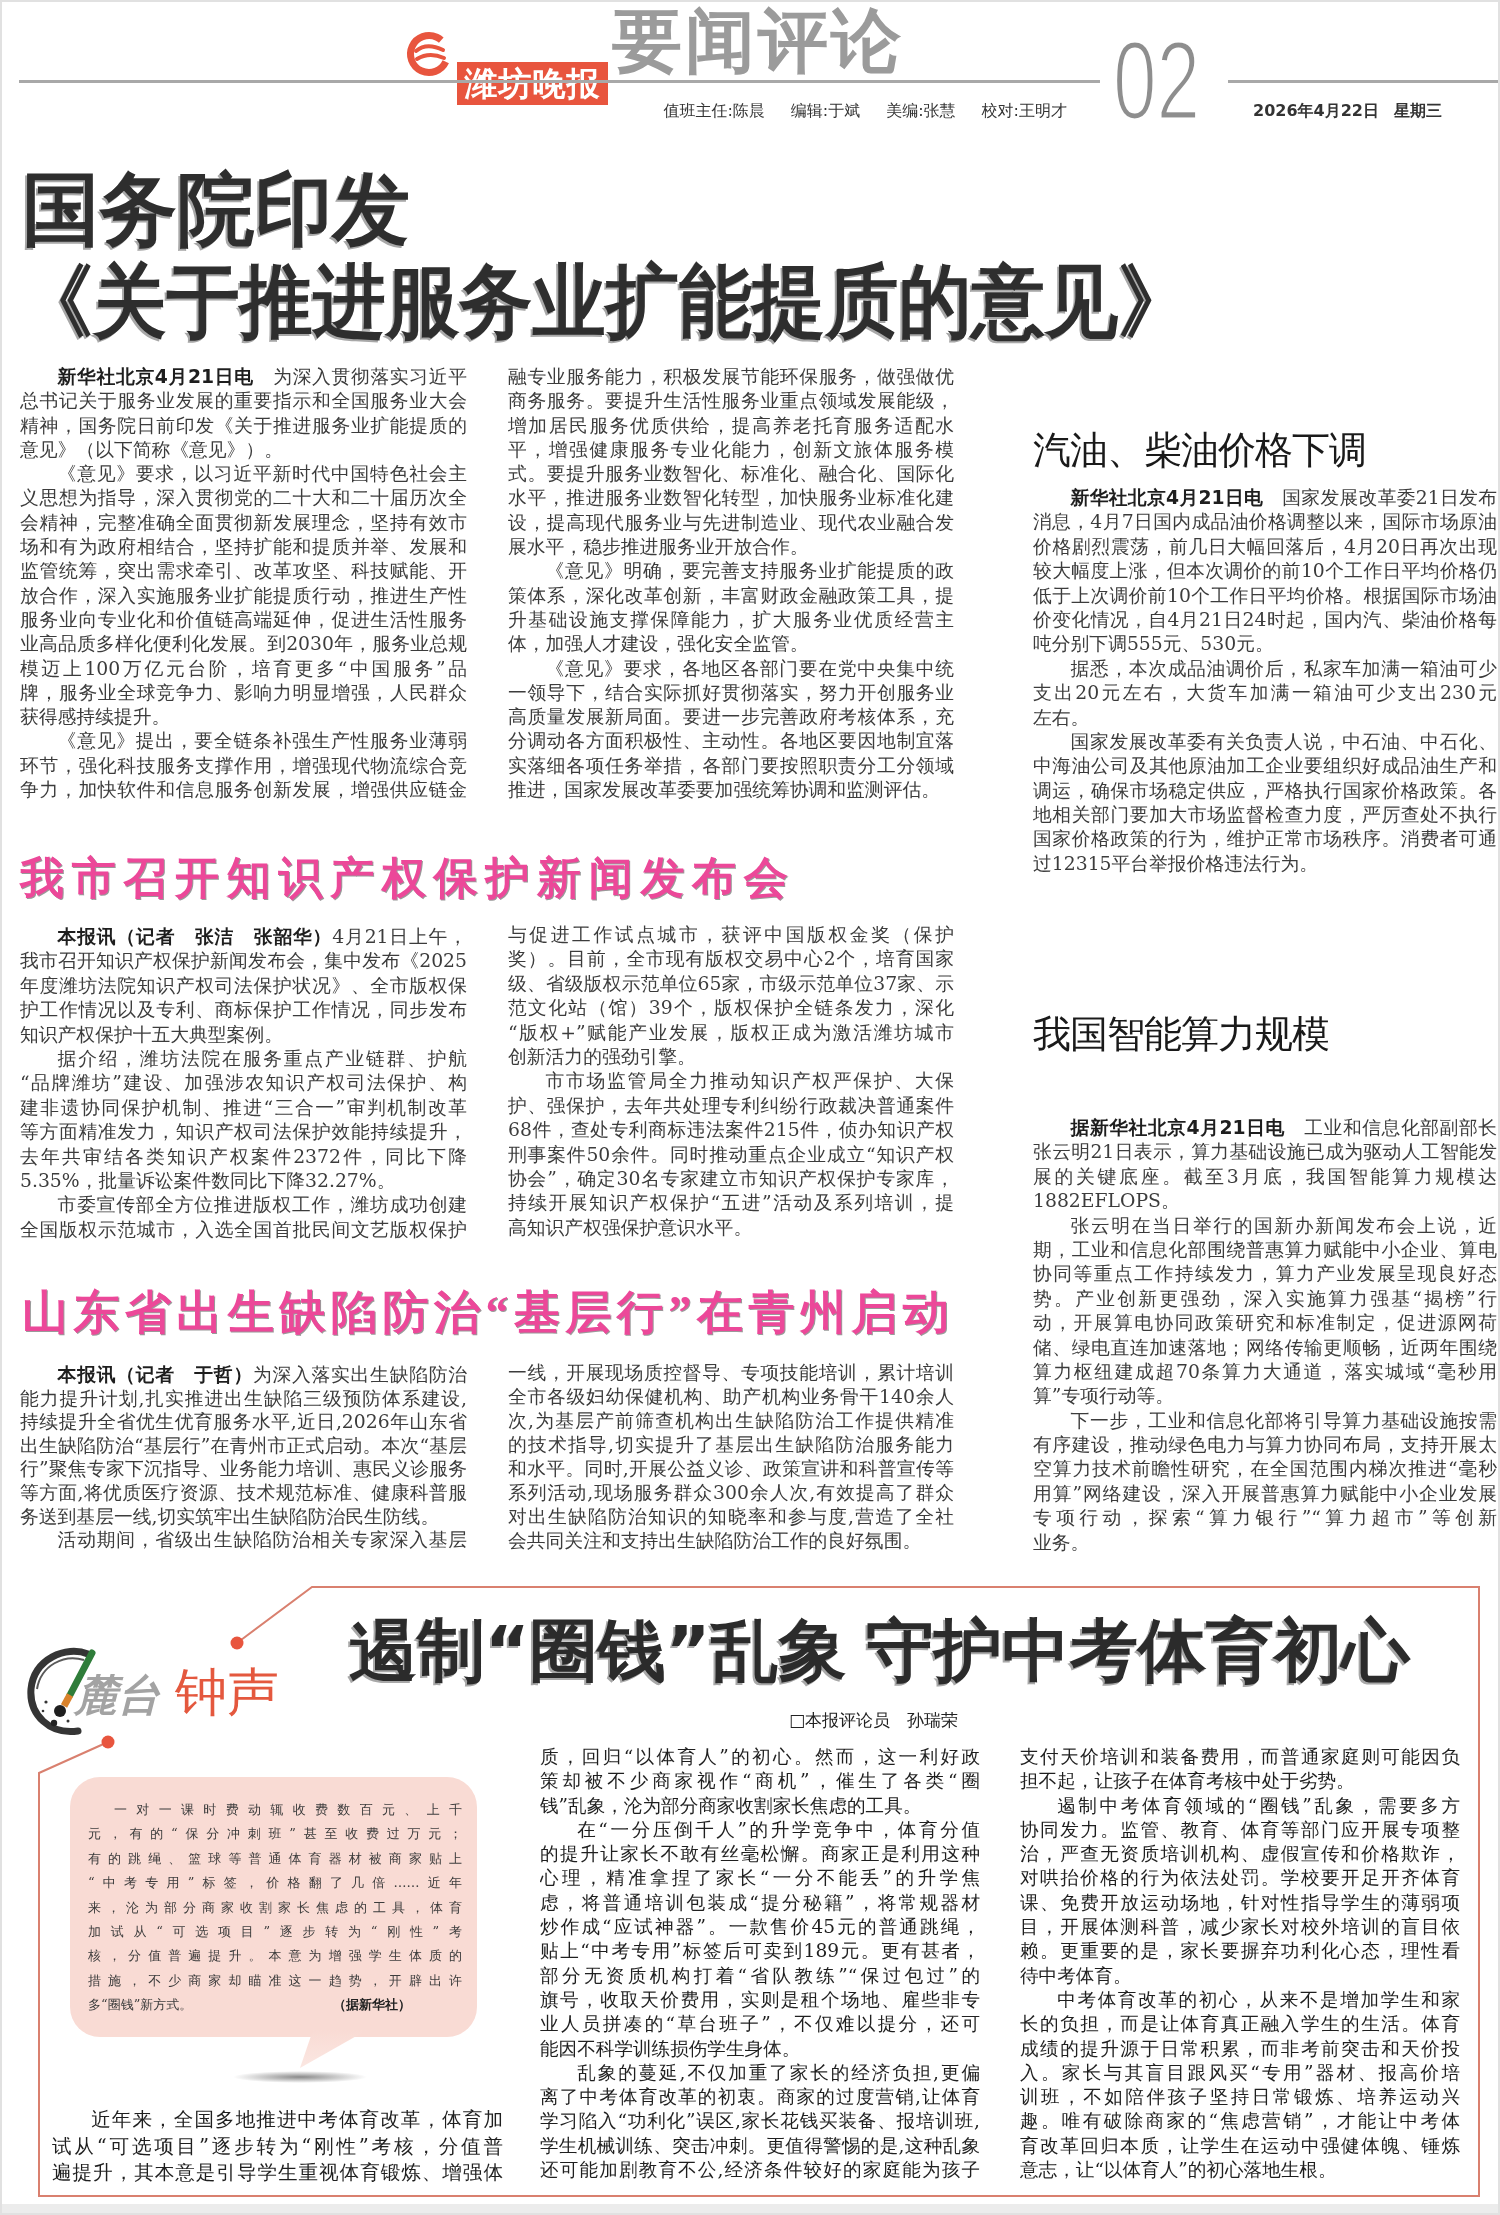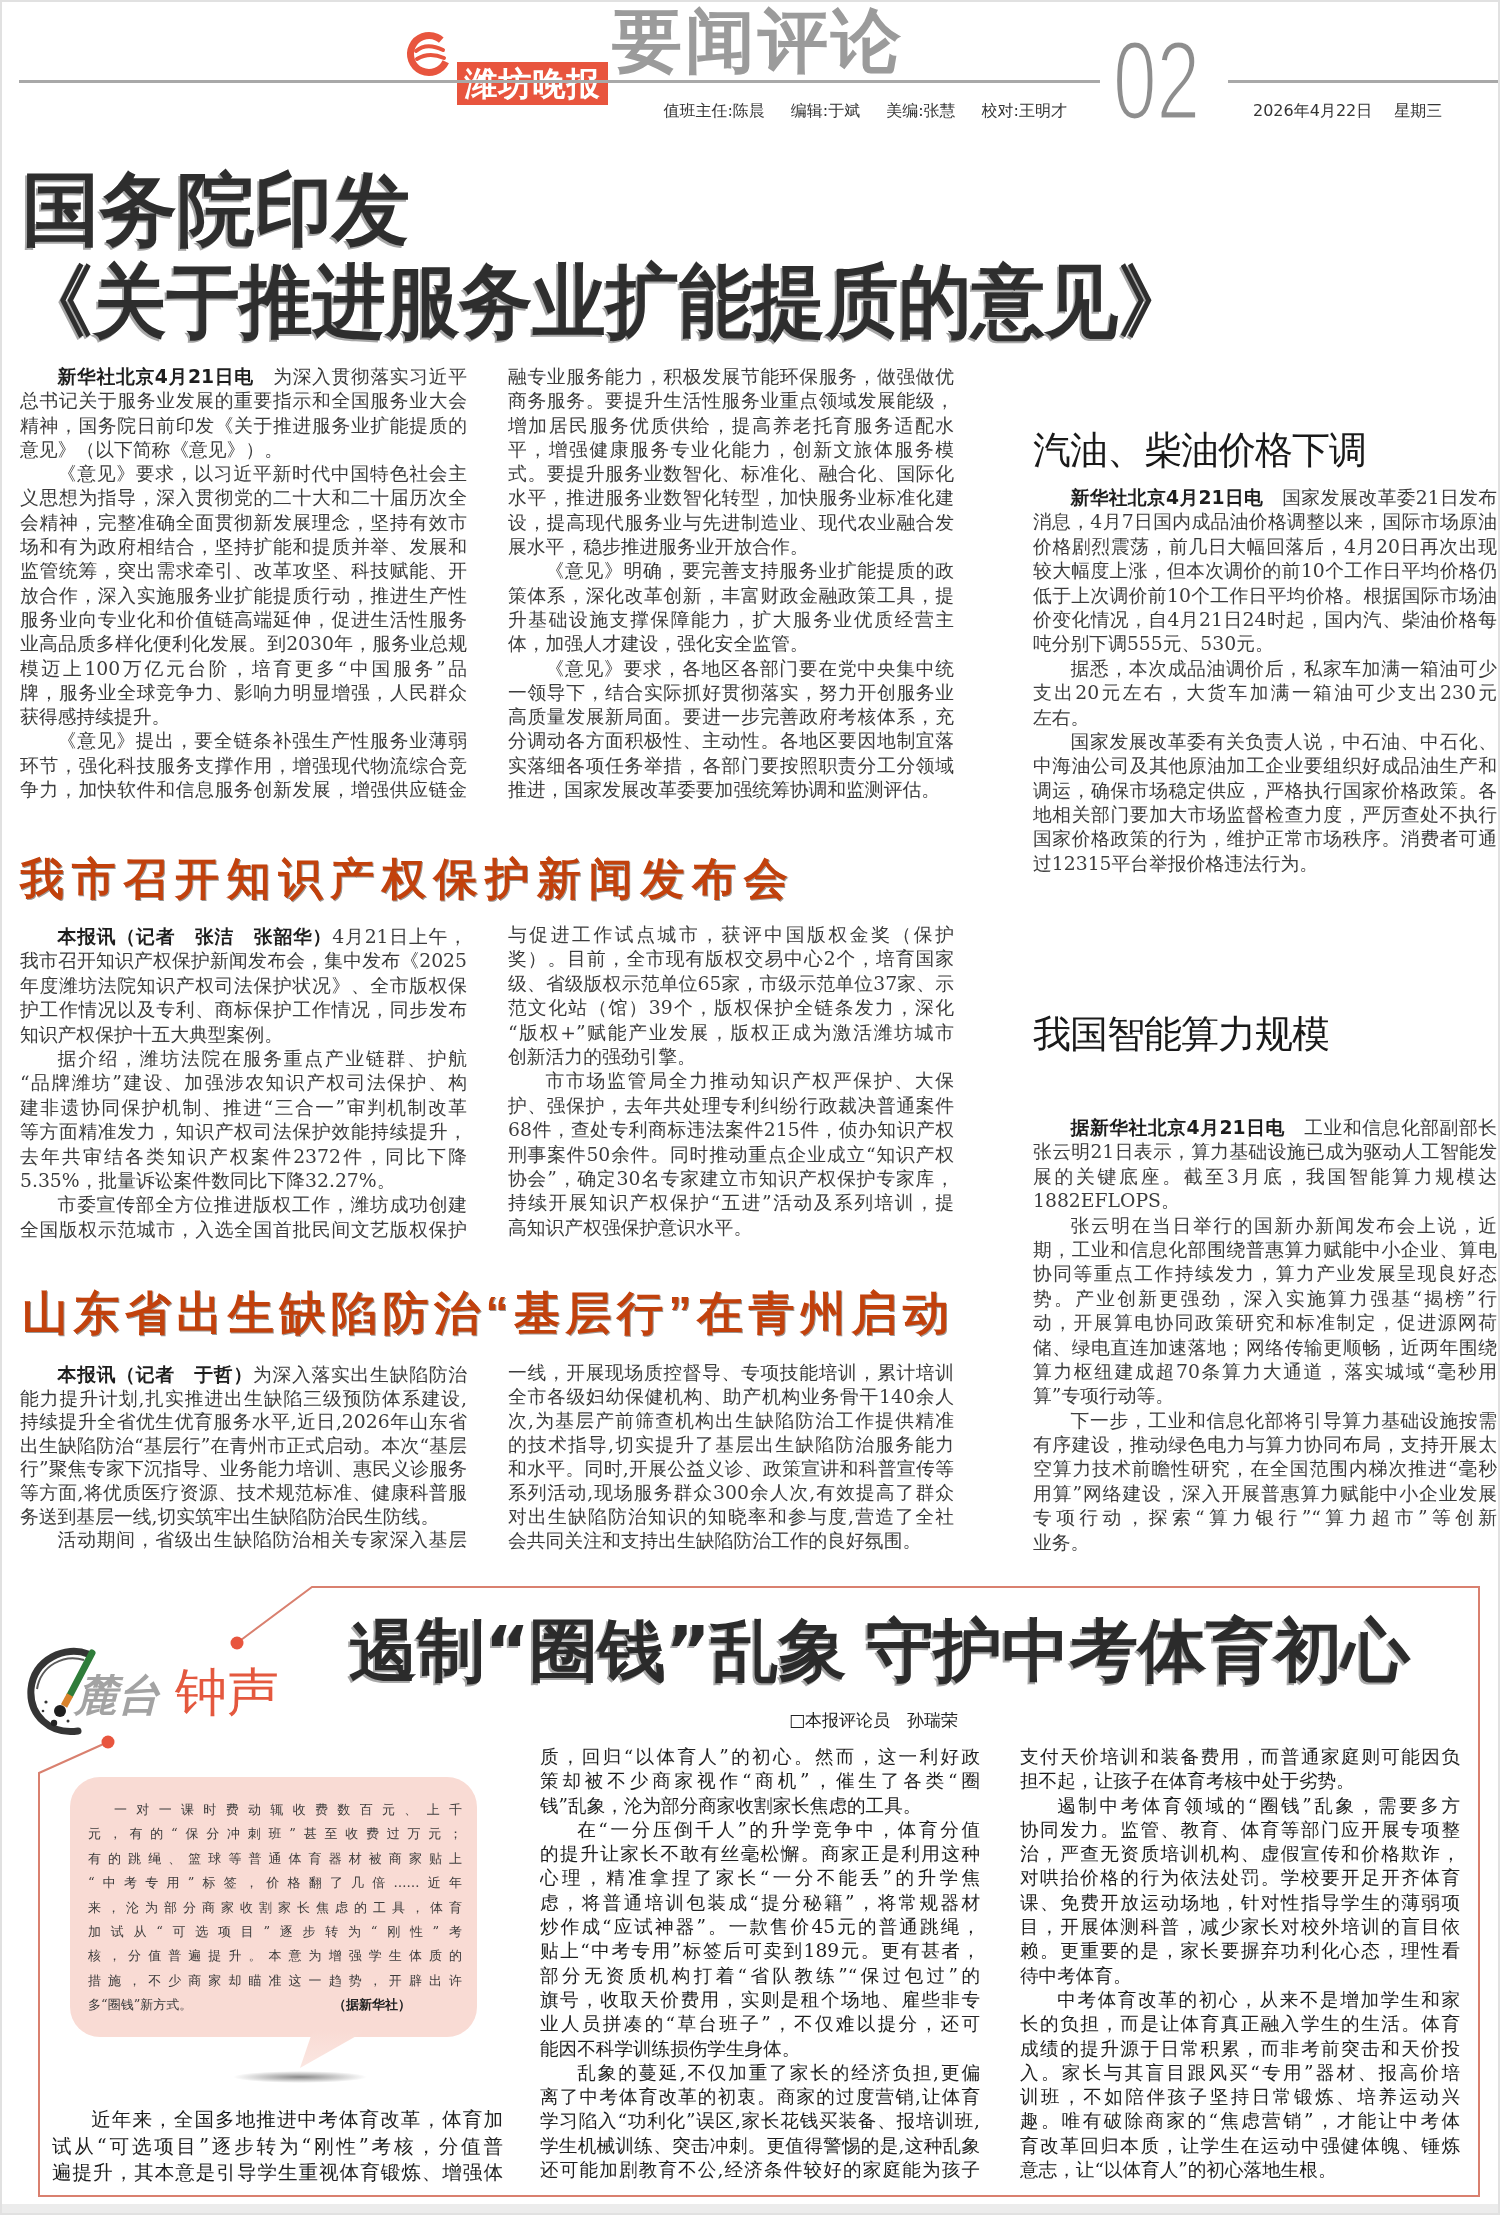--- a/index.html
+++ b/index.html
@@ -8,28 +8,28 @@
   .abs{position:absolute;margin:0;}
   .page-frame{position:absolute;left:0;top:0;width:1500px;height:2215px;box-sizing:border-box;border:2px solid #e1e1e1;pointer-events:none;z-index:5;}
   .page-bottom{position:absolute;left:0;top:2204px;width:1500px;height:11px;background:#ececec;}
 
   
   .logo-box{background:var(--brand);color:#fff;font-family:"DejaVu Sans",sans-serif;font-weight:bold;font-size:33px;line-height:43px;text-align:center;letter-spacing:1px;margin-top:30px;}
   .section-title{font-family:"DejaVu Sans",sans-serif;font-weight:bold;font-size:70px;line-height:70px;color:var(--section);letter-spacing:3px;white-space:nowrap;}
   .hr{height:3px;background:var(--rule);}
   .page-no{font-family:"Liberation Sans",sans-serif;font-size:112px;line-height:112px;color:#8e8e8e;transform:scaleX(.7);transform-origin:left top;-webkit-text-stroke:3px #fff;white-space:nowrap;}
   .staff{display:flex;gap:26px;font-family:"DejaVu Sans",sans-serif;font-size:16px;line-height:20px;color:#333;white-space:nowrap;}
-  .issue-date{display:flex;gap:22px;font-family:"DejaVu Sans",sans-serif;font-size:16px;line-height:20px;color:#333;white-space:nowrap;}
+  .issue-date{display:flex;gap:15px;font-family:"DejaVu Sans",sans-serif;font-size:16px;line-height:20px;color:#333;white-space:nowrap;font-weight:bold;}
 
   
   .headline{font-family:"DejaVu Sans",sans-serif;font-weight:900;font-size:80px;line-height:84px;color:var(--hl);text-shadow:-2px 2px 0 #a8a8a8;white-space:nowrap;transform-origin:left top;}
   .hl1{transform:scaleX(.97);}
   .hl2{transform:scaleX(.915);}
   .sub-title{font-family:"DejaVu Sans",sans-serif;font-weight:500;font-size:38px;color:#1a1a1a;letter-spacing:-1px;white-space:nowrap;}
-  .sec-title{font-family:Liberation Sans, sans-serif;font-weight:900;color:#c2410c;white-space:nowrap;text-shadow:1px 1px 0 #9a9a9a;}
+  .sec-title{font-family:Liberation Serif, serif;font-weight:900;color:#ec4899;white-space:nowrap;text-shadow:1px 1px 0 #9a9a9a;}
   .comm-title{font-family:"DejaVu Sans",sans-serif;font-weight:900;font-size:68px;line-height:70px;color:#2b2b2b;white-space:nowrap;text-shadow:-2px 2px 0 #a8a8a8;}
   .byline{font-family:"DejaVu Sans",sans-serif;font-size:17px;line-height:22px;color:#222;white-space:nowrap;}
 
   
   .cl-gray{font-family:"DejaVu Sans",sans-serif;font-weight:bold;font-style:italic;font-size:43px;line-height:52px;color:#a3a3a3;white-space:nowrap;}
   .cl-red{font-family:Liberation Sans, sans-serif;font-size:52px;line-height:60px;color:#e4583e;white-space:nowrap;}
 
   
   .bubble{background:var(--bubble);border-radius:30px;}
 

